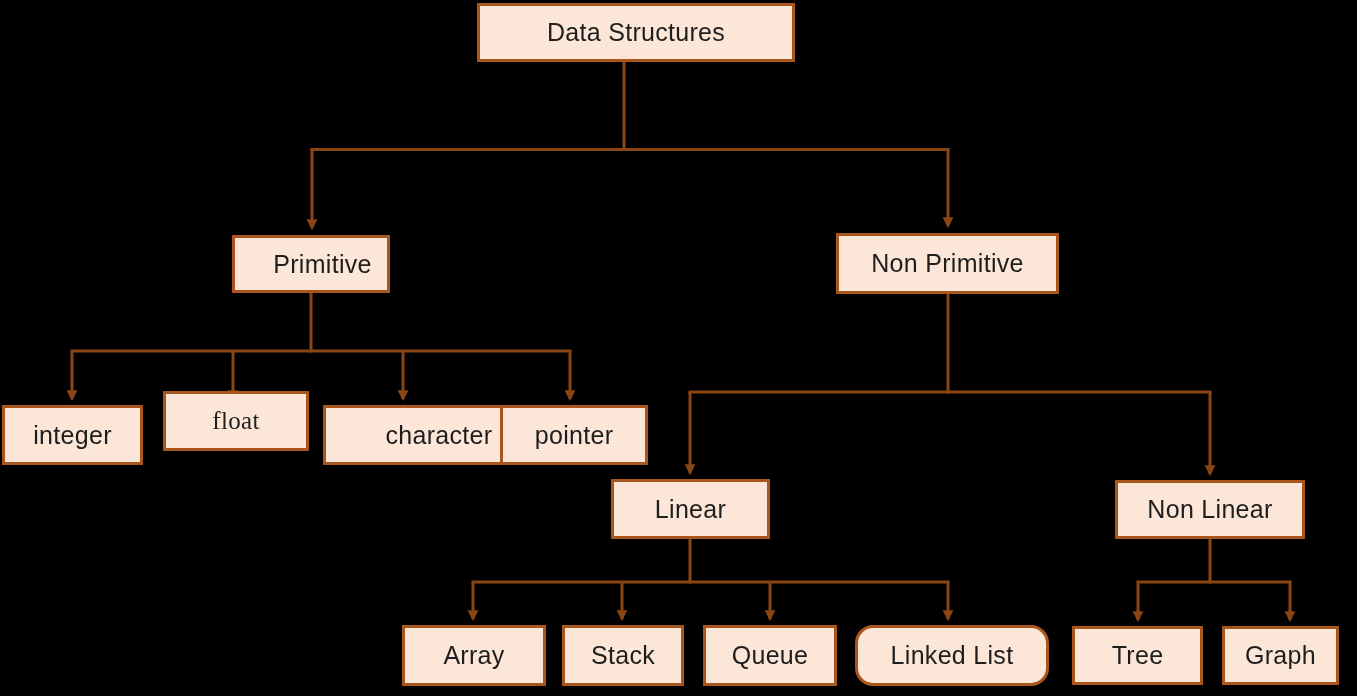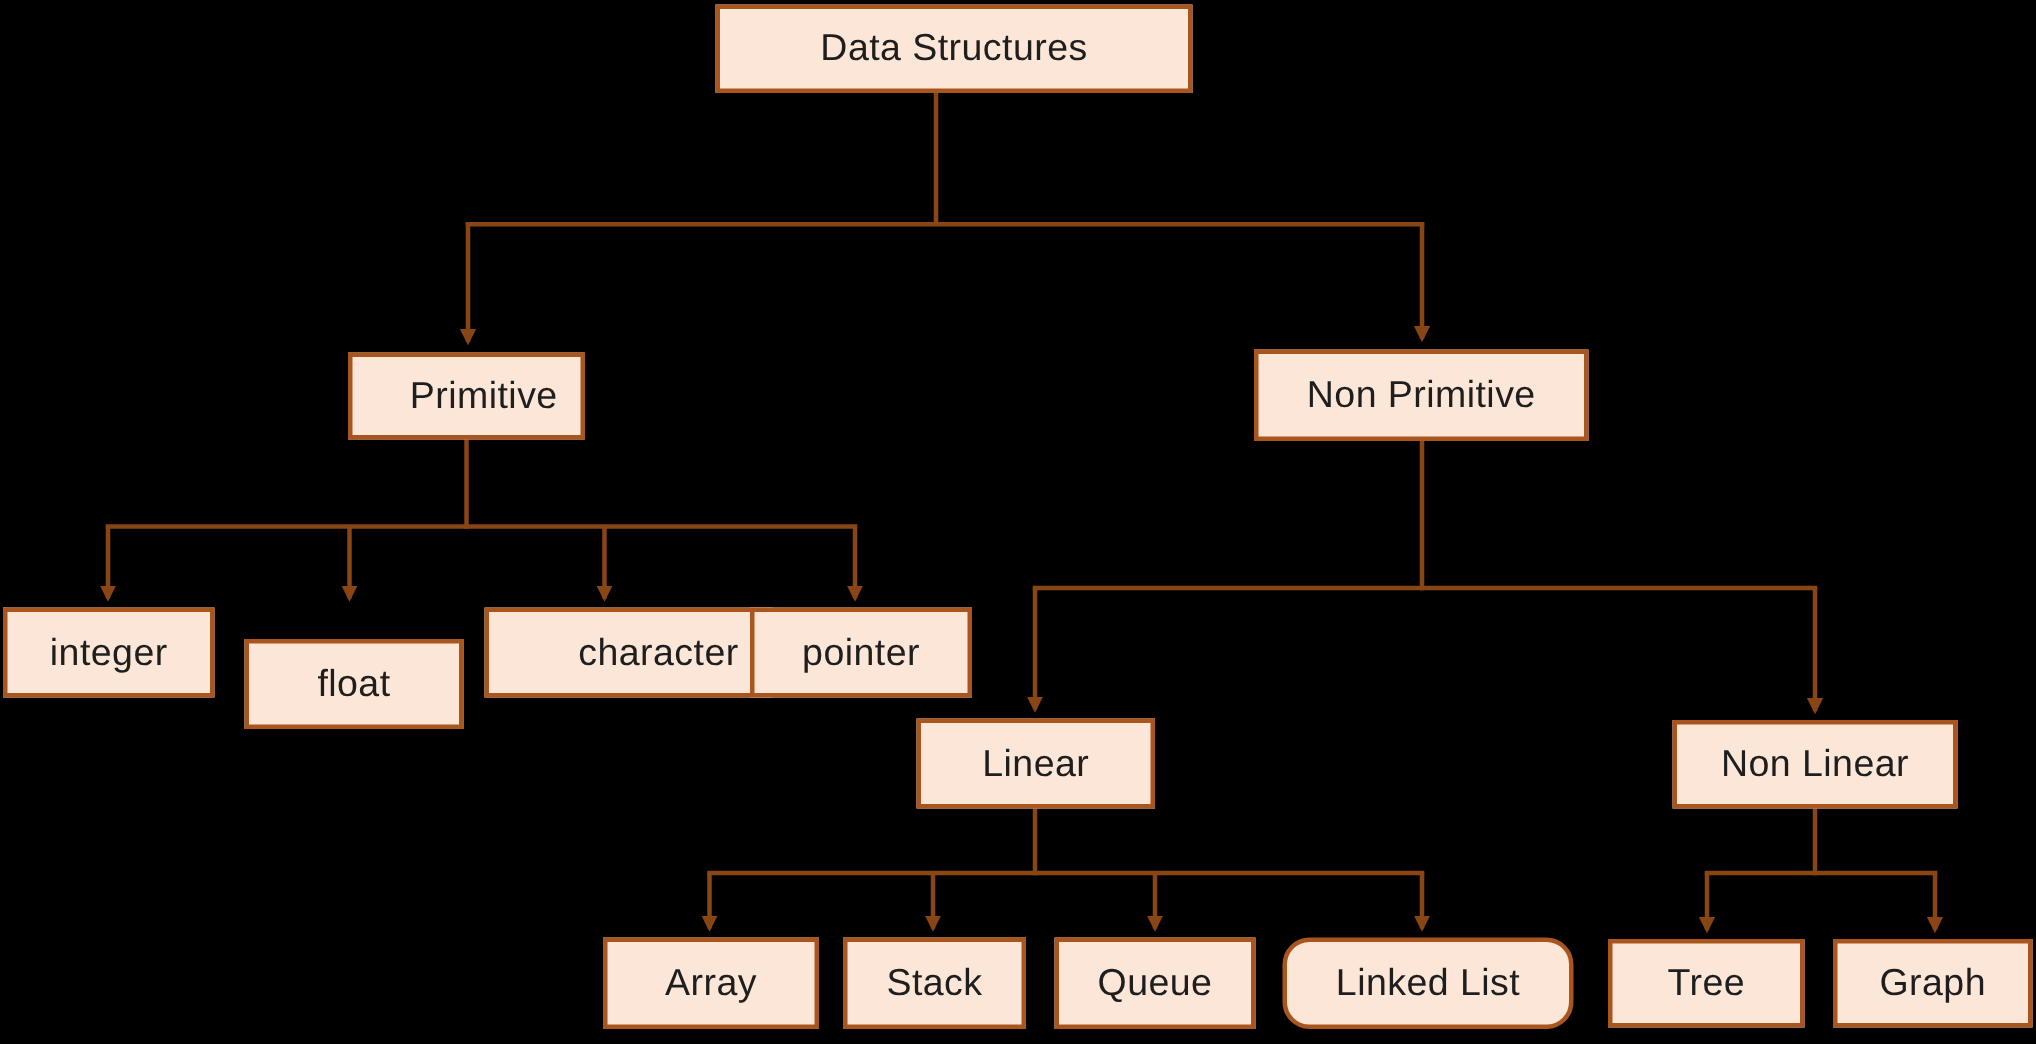--- a/index.html
+++ b/index.html
@@ -33,31 +33,31 @@
     align-items: center;
     justify-content: center;
     white-space: nowrap;
     letter-spacing: 0.3px;
   }
   
   .n-root        { left: 465px;  top: 3px;   width: 318px; height: 59px; margin-left: 12px; }
   .n-primitive   { left: 232px;  top: 235px; width: 158px; height: 58px; padding-left: 23px; }
   .n-nonprim     { left: 836px;  top: 233px; width: 223px; height: 61px; }
   .n-integer     { left: 2px;    top: 405px; width: 141px; height: 60px; }
-  .n-float       { left: 163px;  top: 426px; width: 146px; height: 60px; }
+  .n-float       { left: 163px;  top: 391px; width: 146px; height: 60px; font-family: Liberation Serif, serif; }
   .n-character   { left: 323px;  top: 405px; width: 192px; height: 60px; padding-left: 40px; }
   .n-pointer     { left: 500px;  top: 405px; width: 148px; height: 60px; text-align: center; }
   .n-linear      { left: 611px;  top: 479px; width: 159px; height: 60px; }
   .n-nonlinear   { left: 1115px; top: 480px; width: 190px; height: 59px; }
   .n-array       { left: 402px;  top: 625px; width: 144px; height: 61px; }
   .n-stack       { left: 562px;  top: 625px; width: 122px; height: 61px; text-align: center; }
   .n-queue       { left: 703px;  top: 625px; width: 134px; height: 61px; }
   .n-linkedlist  { left: 855px;  top: 625px; width: 194px; height: 61px; border-radius: 18px; }
   .n-tree        { left: 1072px; top: 626px; width: 131px; height: 59px; }
-  .n-graph       { left: 1222px; top: 626px; width: 133px; height: 59px; }
+  .n-graph       { left: 1222px; top: 626px; width: 117px; height: 59px; }
 </style>
 </head>
 <body>
 
 <div id="stage">
 
   <svg id="connectors" viewBox="0 0 1357 696" xmlns="http://www.w3.org/2000/svg">
     <defs>
       <marker id="arrow" viewBox="0 0 10 10" refX="8" refY="5" markerWidth="3.6" markerHeight="5.4" orient="auto">
         <path d="M0 0 L10 5 L0 10 z" fill="#8a4515"></path>

